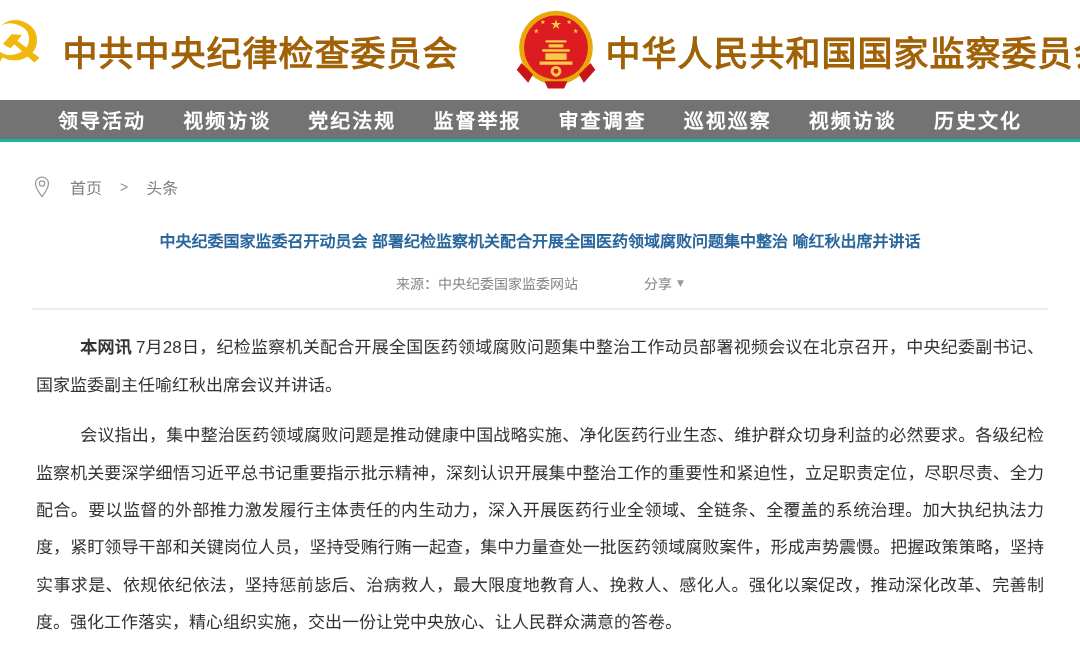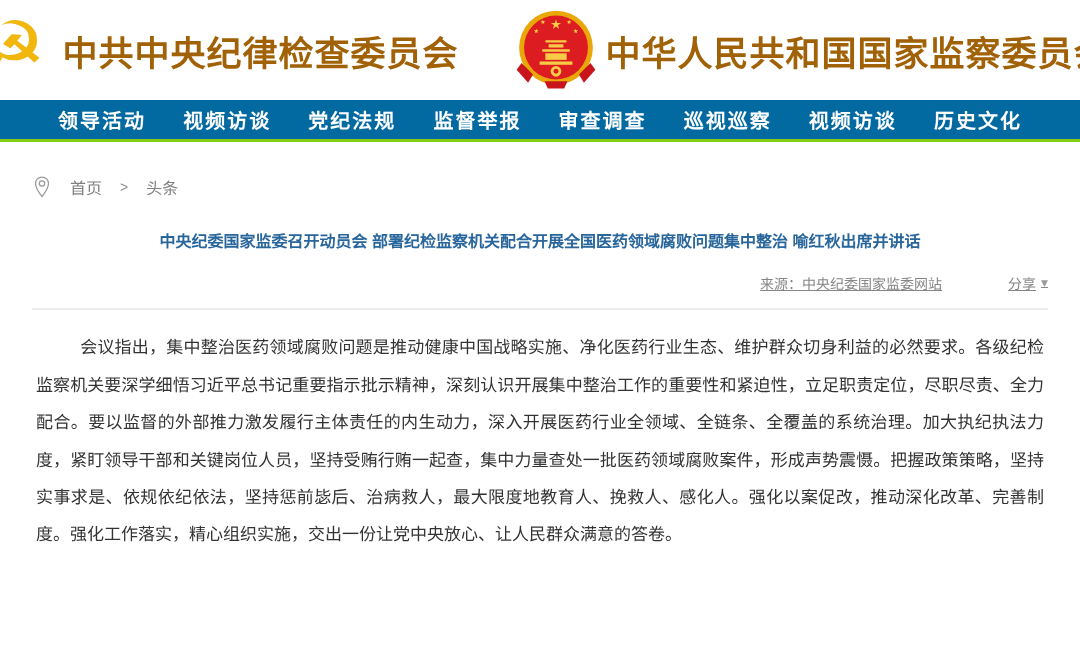--- a/index.html
+++ b/index.html
@@ -24,22 +24,22 @@
     transform: translateY(-2px);
   }
   .org-name {
     font-family: "Liberation Serif", "DejaVu Serif", serif;
     font-weight: bold; font-size: 35px; color: #a16207;
     letter-spacing: 1px; white-space: nowrap;
   }
 
   
   .main-nav {
-    height: 42px; background: #0369a1;
-    border-bottom: 3px solid #84cc16;
+    height: 42px; background: #737373;
+    border-bottom: 3px solid #14b8a6;
     display: flex; align-items: center; justify-content: space-between;
     padding: 0 58px;
   }
   .main-nav a {
     color: #ffffff; text-decoration: none;
     font-size: 20px; font-weight: bold; letter-spacing: 2px;
     cursor: pointer;
   }
 
   
@@ -54,22 +54,22 @@
   .breadcrumb .sep { color: #909090; font-size: 14px; }
 
   .article-title {
     margin-top: 32px; text-align: center;
     font-size: 16px; font-weight: bold; color: #29669c;
     line-height: 1.4;
   }
 
   .article-meta {
     margin-top: 20px;
-    display: flex; justify-content: flex-end; align-items: center;
-    gap: 38px; font-size: 14px; color: #868686; text-decoration: underline;
+    display: flex; justify-content: center; align-items: center;
+    gap: 38px; font-size: 14px; color: #868686;
   }
   .meta-item { white-space: nowrap; }
   .share-btn { cursor: pointer; display: inline-flex; align-items: center; gap: 5px; margin-left: 28px; }
   .share-caret { font-size: 9px; color: #9a9a9a; font-family: "DejaVu Sans", sans-serif; }
 
   .divider { margin-top: 15px; border-top: 2px solid #ededed; }
 
   .article-body { margin-top: 19px; padding: 0 4px; }
   .article-body p {
     font-size: 17px; line-height: 2.2; color: #333;
@@ -151,17 +151,18 @@
     <span class="meta-item"><span>来源：</span><span>中央纪委国家监委网站</span></span>
     <span class="meta-item share-btn">
       <span>分享</span>
       <span class="share-caret">▼</span>
     </span>
   </div>
 
   <div class="divider"></div>
 
   <article class="article-body">
+    <p><b class="lead">本网讯</b><span>7月28日，纪检监察机关配合开展全国医药领域腐败问题集中整治工作动员部署视频会议在北京召开，中央纪委副书记、国家监委副主任喻红秋出席会议并讲话。</span></p>
     <p><span>会议指出，集中整治医药领域腐败问题是推动健康中国战略实施、净化医药行业生态、维护群众切身利益的必然要求。各级纪检监察机关要深学细悟习近平总书记重要指示批示精神，深刻认识开展集中整治工作的重要性和紧迫性，立足职责定位，尽职尽责、全力配合。要以监督的外部推力激发履行主体责任的内生动力，深入开展医药行业全领域、全链条、全覆盖的系统治理。加大执纪执法力度，紧盯领导干部和关键岗位人员，坚持受贿行贿一起查，集中力量查处一批医药领域腐败案件，形成声势震慑。把握政策策略，坚持实事求是、依规依纪依法，坚持惩前毖后、治病救人，最大限度地教育人、挽救人、感化人。强化以案促改，推动深化改革、完善制度。强化工作落实，精心组织实施，交出一份让党中央放心、让人民群众满意的答卷。</span></p>
 
   </article>
 
 </main>
 
 </body></html>

